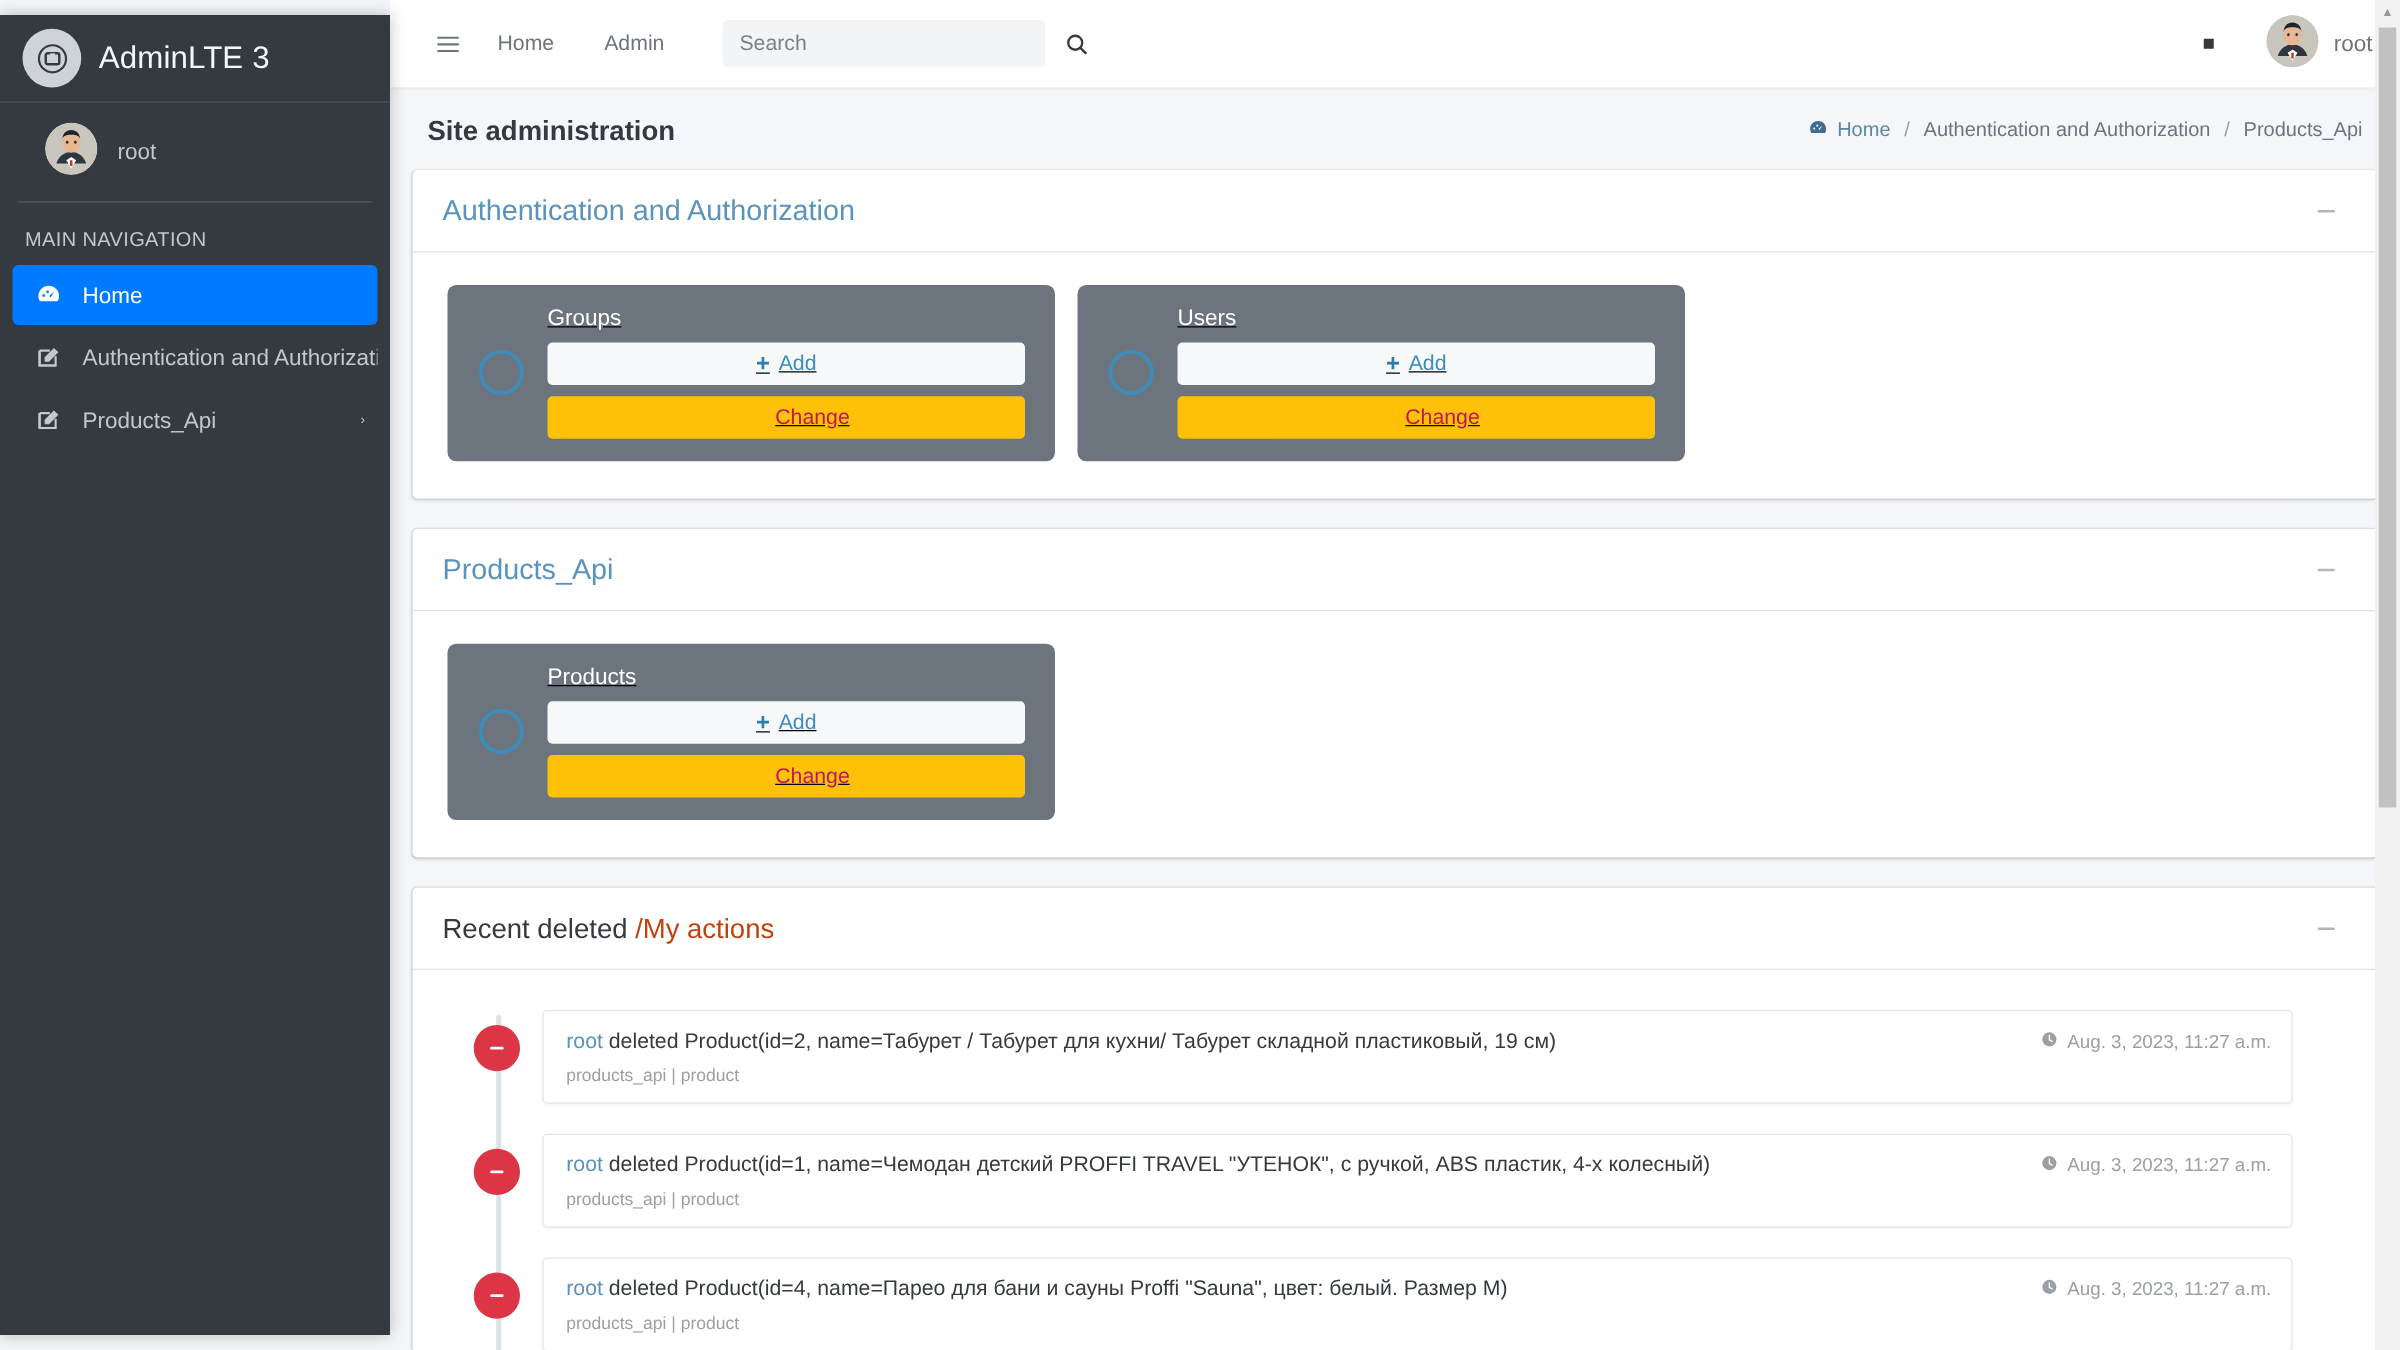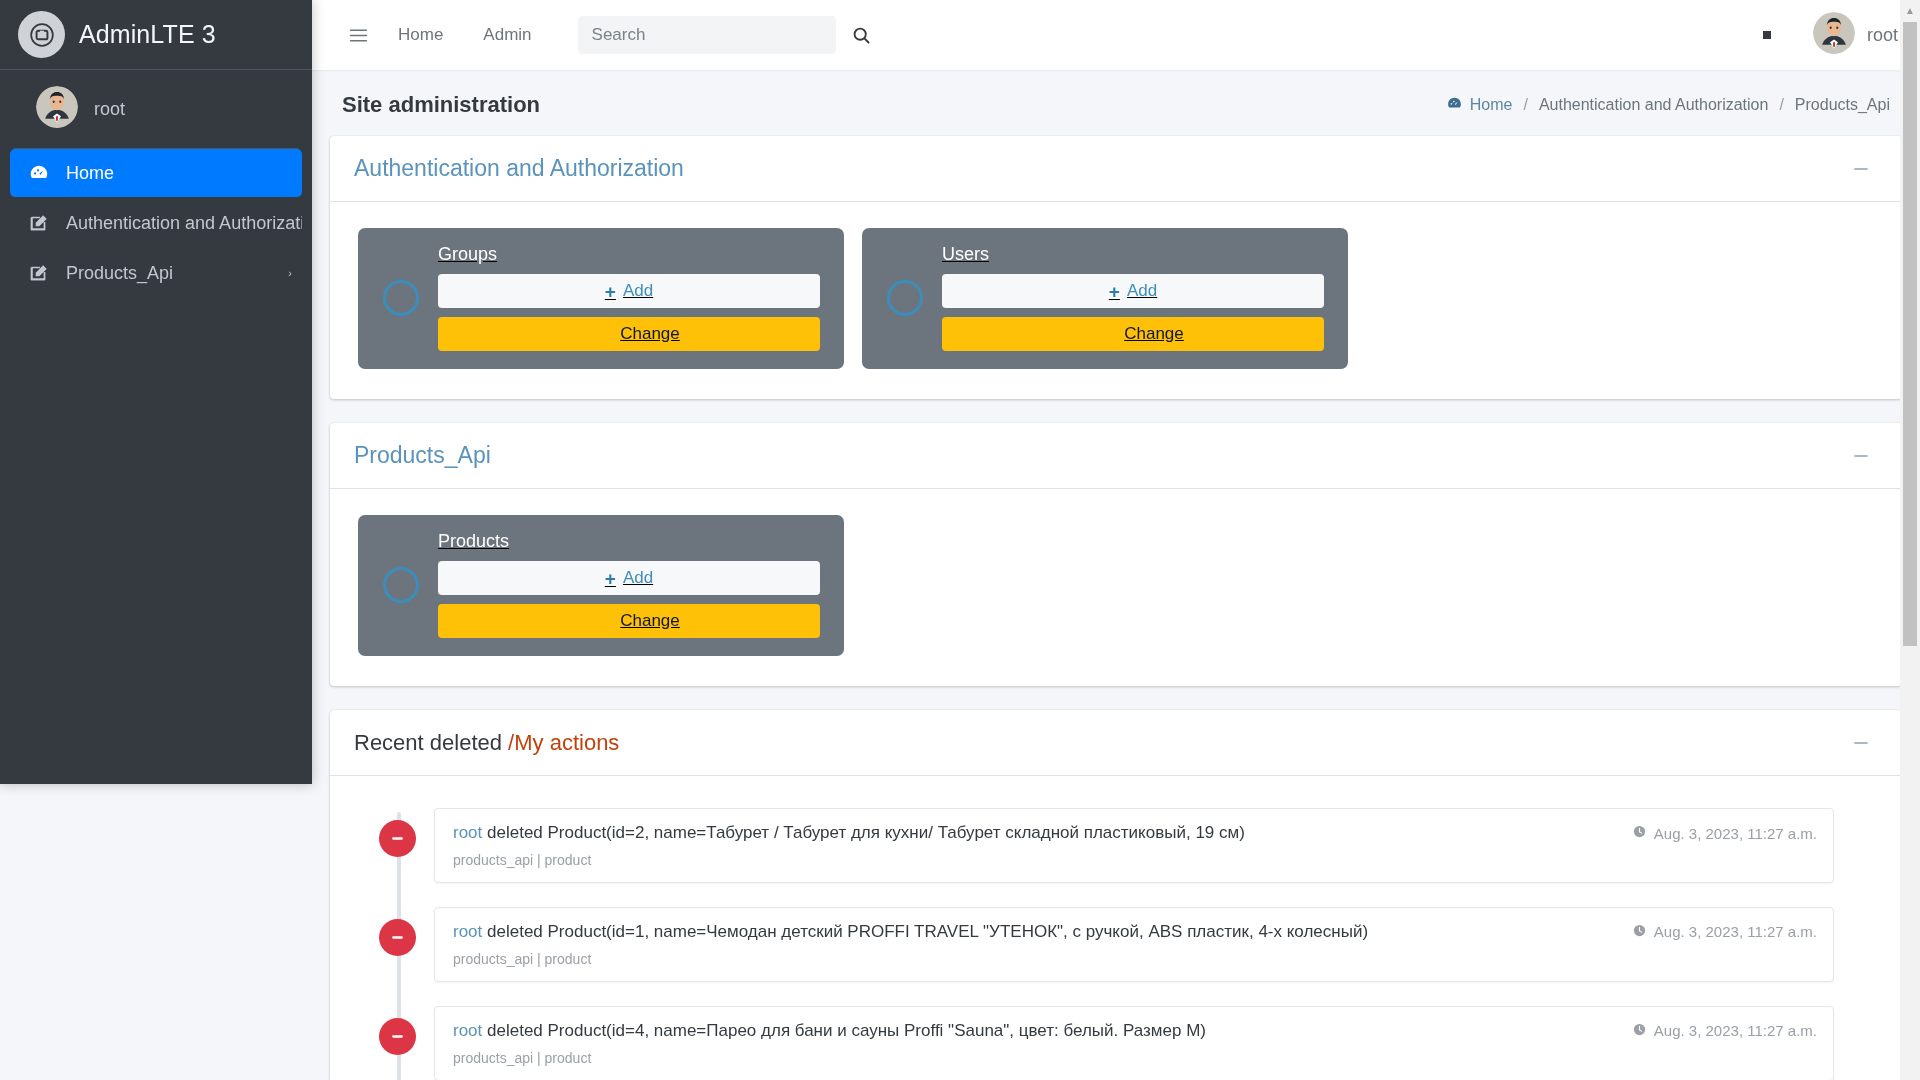--- a/index.html
+++ b/index.html
@@ -6,24 +6,25 @@
   html, body {
     width: 1920px; height: 1080px;
     font-family: "Liberation Sans", sans-serif;
     overflow: hidden;
     background: #f4f6f9;
   }
   .app { position: relative; width: 1920px; height: 1080px; display: flex; }
 
   
   .sidebar {
-    width: 312px; min-width: 312px; height: 784px;
+    width: 312px; min-width: 312px; height: 1056px;
     background: #343a40; color: #c2c7d0;
     position: relative; z-index: 5;
     box-shadow: 0 0 12px rgba(0,0,0,.25);
+    margin-top: 12px;
   }
   .brand {
     height: 70px; display: flex; align-items: center; gap: 14px;
     padding: 0 18px;
     border-bottom: 1px solid #4b545c;
   }
   .brand-logo {
     width: 47px; height: 47px; border-radius: 50%;
     background: #cfd3d7; display: flex; align-items: center; justify-content: center;
     flex: none;
@@ -143,21 +144,21 @@
   .ring { width: 36px; height: 36px; border-radius: 50%; border: 3px solid #3c8dbc; }
   .model-body { flex: 1; }
   .model-name { font-size: 18px; color: #fff; margin-bottom: 9px; }
   .btn {
     display: flex; align-items: center; justify-content: center; gap: 7px;
     height: 34px; border-radius: 4px; font-size: 17px; cursor: pointer;
     width: 100%;
   }
   .btn-add { background: #f7f8f9; color: #3c8dbc; margin-bottom: 9px; }
   .btn-add .plus { color: #2b7dab; font-weight: bold; font-size: 19px; line-height: 1; }
-  .btn-change { background: #ffc107; color: #0f172a; padding-left: 42px; }
+  .btn-change { background: #ffc107; color: #be185d; padding-left: 42px; }
 
   
   .timeline { position: relative; padding-left: 76px; padding-top: 6px; }
   .timeline:before {
     content: ""; position: absolute; left: 39px; top: 10px; bottom: -40px;
     width: 4px; background: #dee2e6; border-radius: 2px;
   }
   .tl-item { position: relative; margin-bottom: 24px; }
   .tl-dot {
     position: absolute; left: -55px; top: 12px;
@@ -222,20 +223,21 @@
           <rect x="30.5" y="46" width="3" height="7" fill="#c0392b"></rect>
           <ellipse cx="32" cy="24" rx="11" ry="13" fill="#e8b894"></ellipse>
           <path d="M21 22c0-9 5-13 11-13s11 4 11 13c0-5-4-7-11-7s-11 2-11 7z" fill="#20242b"></path>
           <ellipse cx="27" cy="24" rx="1.6" ry="2" fill="#3b3229"></ellipse>
           <ellipse cx="37" cy="24" rx="1.6" ry="2" fill="#3b3229"></ellipse>
         </svg>
       </span>
       <span class="user-name">root</span>
     </div>
 
+    <div class="nav-header">MAIN NAVIGATION</div>
 
     <nav class="nav">
       <div class="nav-item active">
         <span class="nav-ico">
           <svg viewBox="0 0 24 24" fill="#fff">
             <path d="M12 4C7 4 3 8 3 13c0 1.4.3 2.7.9 3.9.2.4.6.6 1 .6h14.2c.4 0 .8-.2 1-.6.6-1.2.9-2.5.9-3.9 0-5-4-9-9-9z"></path>
             <circle cx="7.6" cy="12.5" r="1.2" fill="#007bff"></circle>
             <circle cx="11" cy="9.2" r="1.2" fill="#007bff"></circle>
             <path d="M16.6 9.4l-4.2 3.2 1.3 1.6z" fill="#007bff"></path>
           </svg>

